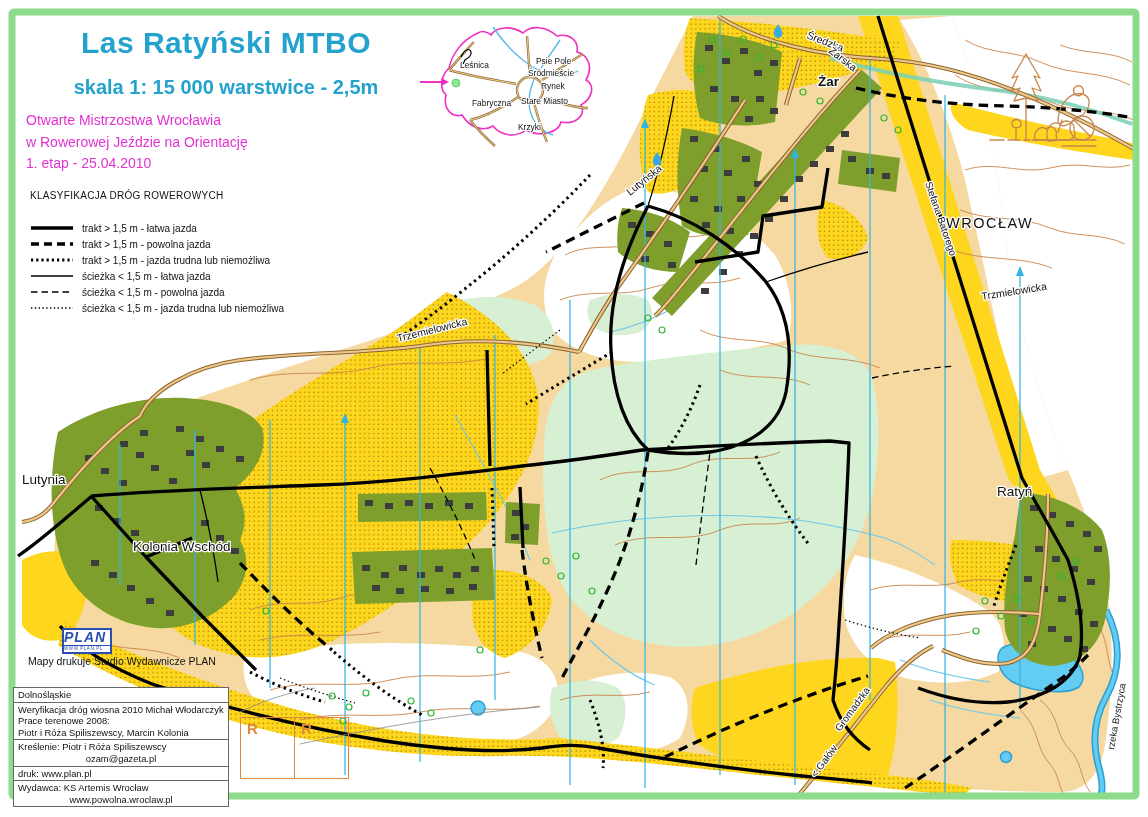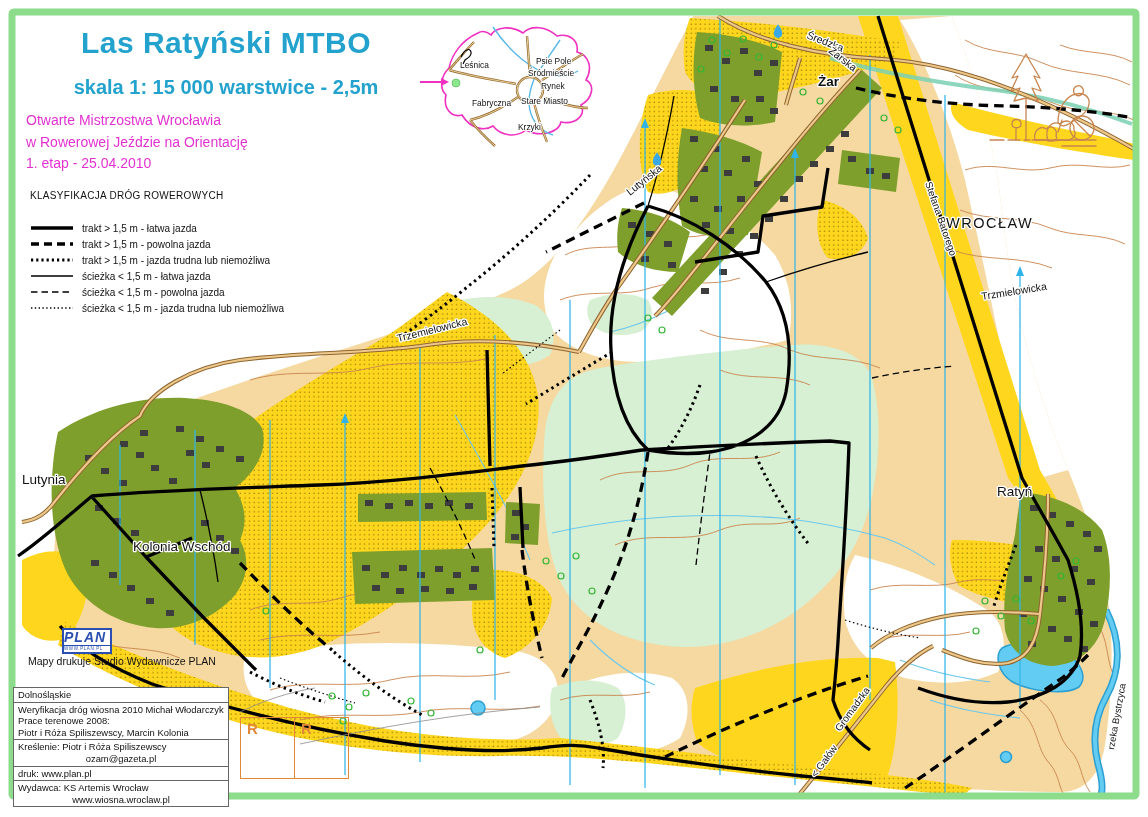--- a/index.html
+++ b/index.html
@@ -285,21 +285,21 @@
     <div>Prace terenowe 2008:</div>
     <div>Piotr i Róża Spiliszewscy, Marcin Kolonia</div>
   </div>
   <div class="csec">
     <div>Kreślenie: Piotr i Róża Spiliszewscy</div>
     <div class="ctr">ozam@gazeta.pl</div>
   </div>
   <div class="csec">druk: www.plan.pl</div>
   <div class="csec">
     <div>Wydawca: KS Artemis Wrocław</div>
-    <div class="ctr">www.wiosna.wroclaw.pl</div>
+    <div class="ctr">www.powolna.wroclaw.pl</div>
   </div>
 </div>
 
 <div class="abs" id="r-marks">
   <div class="rcell">
     <div class="rletter">R</div>
   </div>
   <div class="rcell">
     <div class="rletter">R</div>
   </div>

